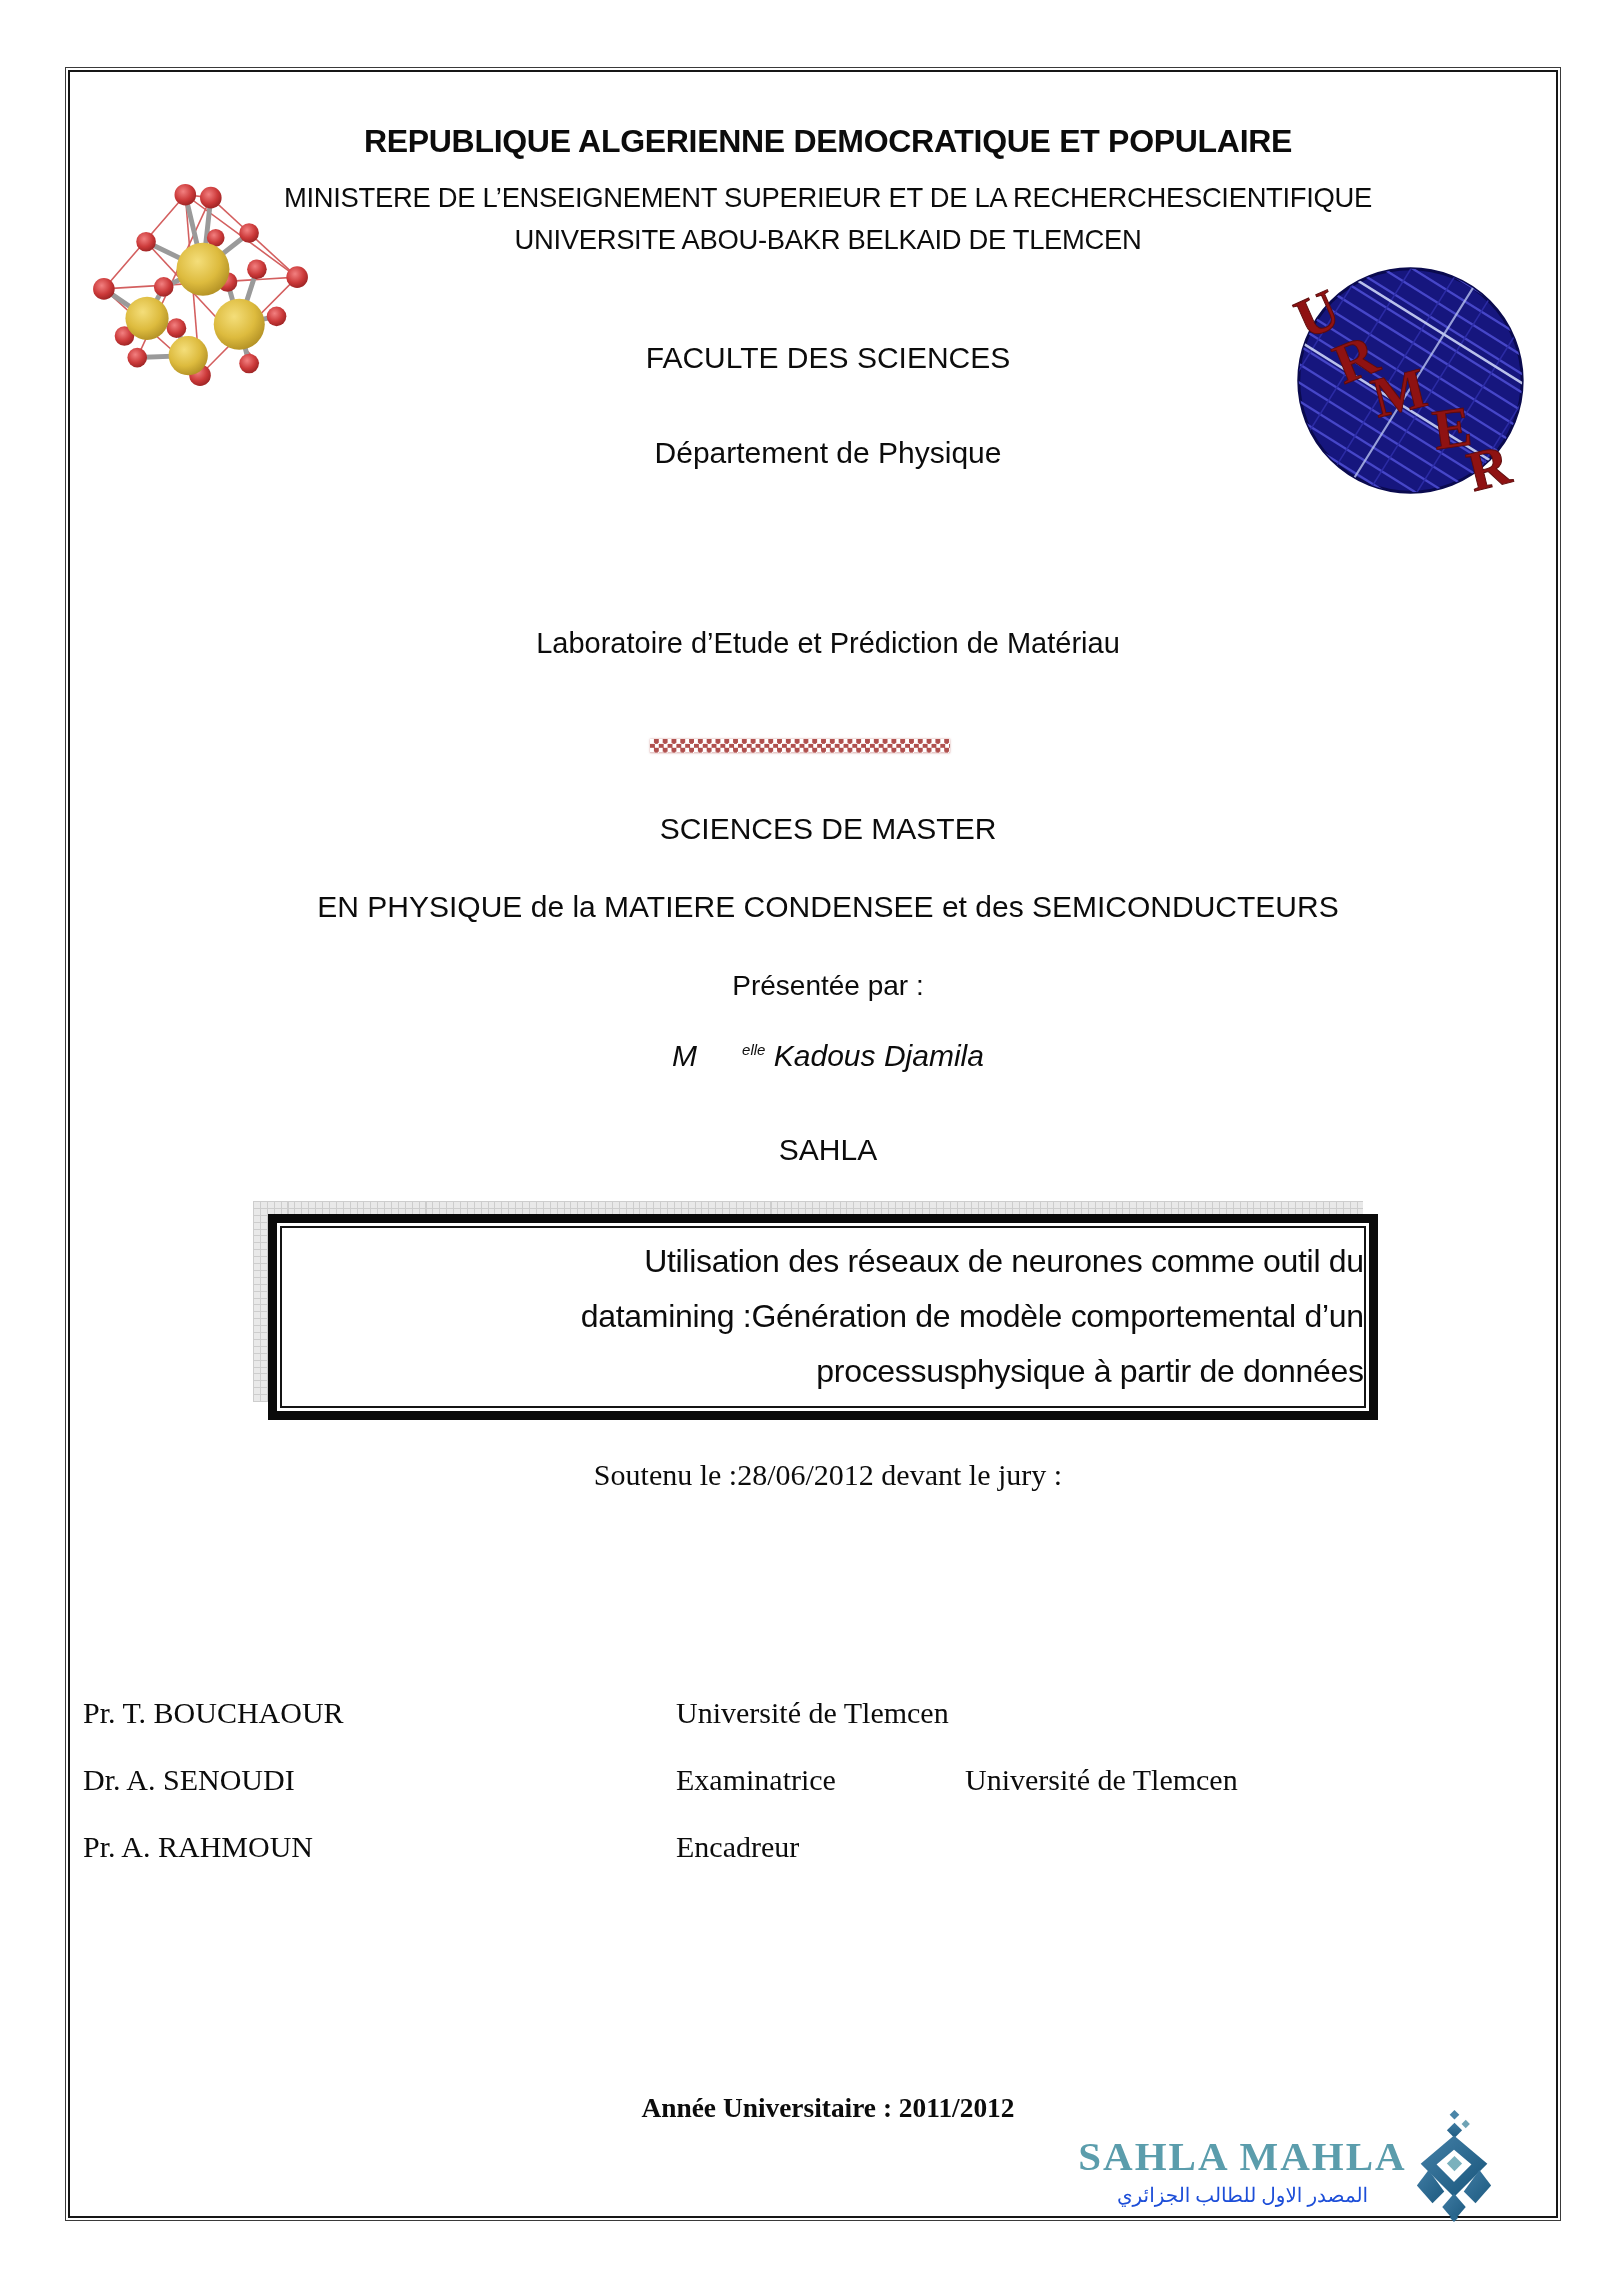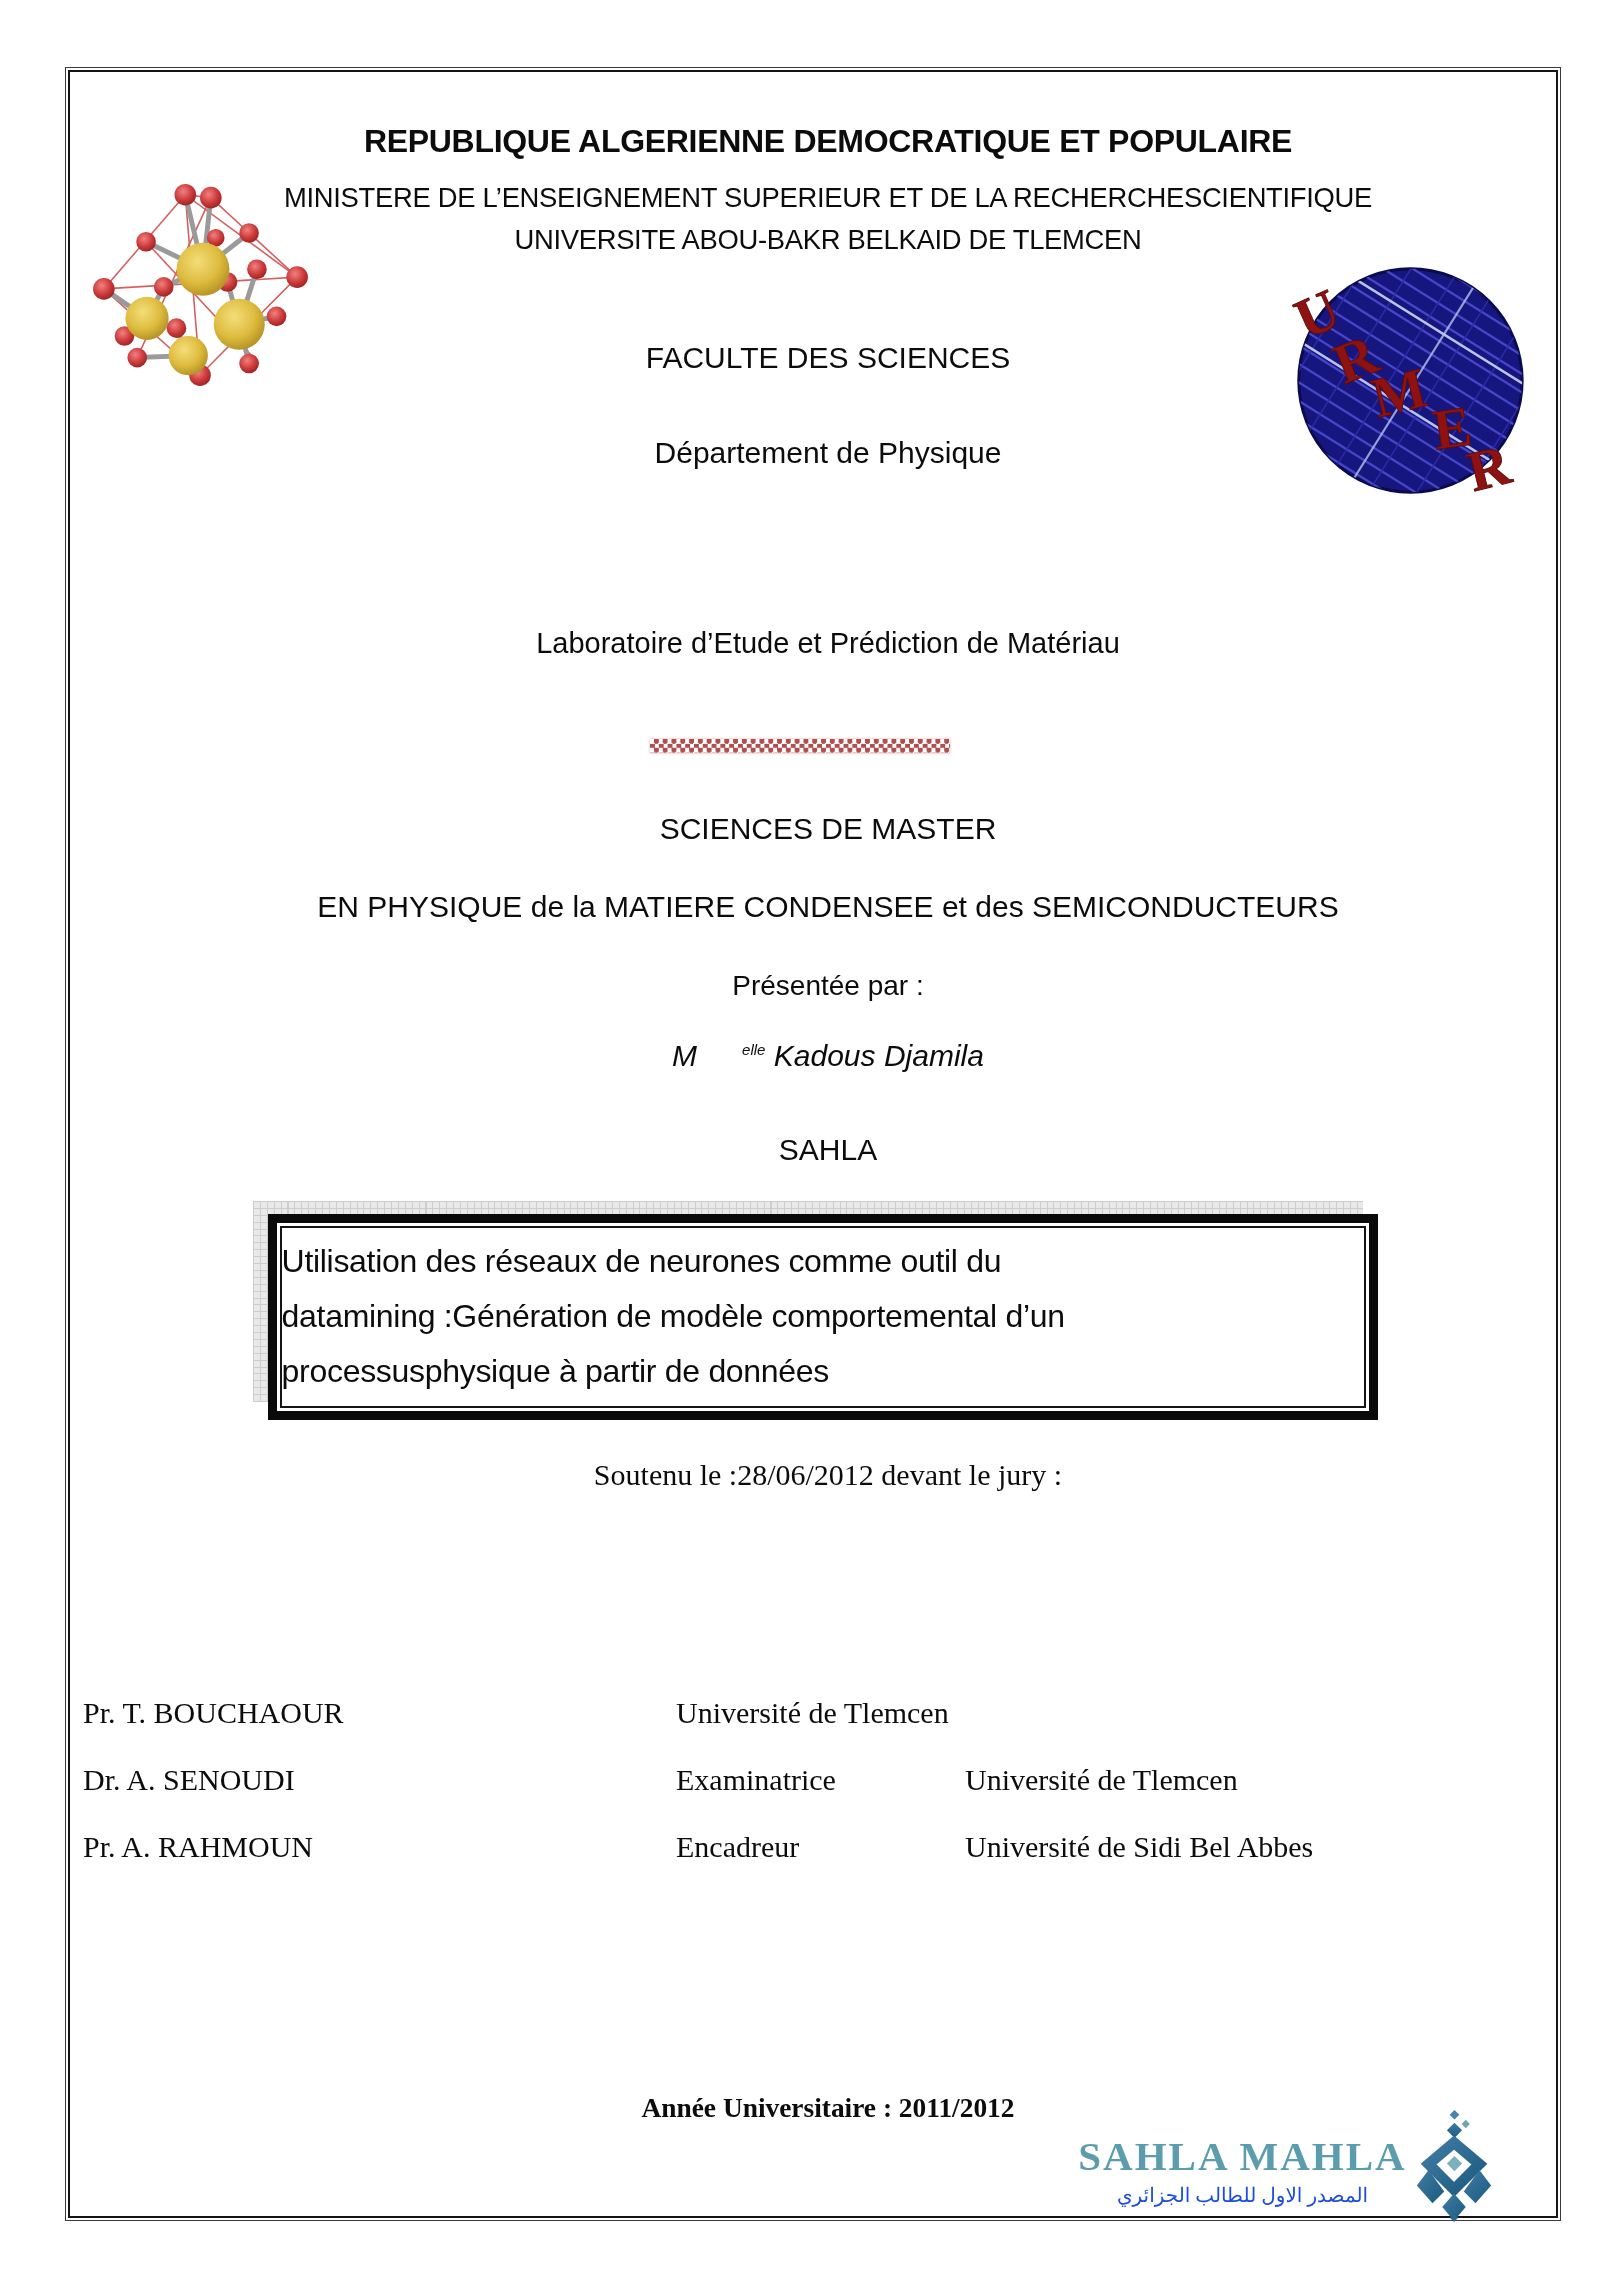--- a/index.html
+++ b/index.html
@@ -38,21 +38,21 @@
 
   
   .theme-wrap{left:253px;top:1201px;width:1129px;height:225px;}
   .theme-shadow{position:absolute;left:0;top:0;width:1110px;height:201px;
     background-color:#e9e9e9;
     background-image:repeating-linear-gradient(0deg,#cdcdcd 0 1px,transparent 1px 6.9px),
                      repeating-linear-gradient(90deg,#cdcdcd 0 1px,transparent 1px 6.9px);}
   .theme-box{position:absolute;left:14.7px;top:12.7px;width:1110px;height:206px;background:#ffffff;
     border:9.8px solid #0a0a0a;box-sizing:border-box;}
   .theme-box-inner{position:absolute;inset:2.9px;border:2px solid #141414;
-    display:flex;flex-direction:column;justify-content:center;text-align:left;
+    display:flex;flex-direction:column;justify-content:center;text-align:right;
     font-size:32px;line-height:55px;letter-spacing:-0.3px;}
 
   .soutenu{top:1458px;font-family:"Liberation Serif","DejaVu Serif",serif;font-size:30px;}
 
   
   .jury{left:83px;top:1679px;width:1402px;font-family:"Liberation Serif","DejaVu Serif",serif;font-size:30px;}
   .jury-row{display:grid;grid-template-columns:593px 289px auto;height:67px;line-height:67px;}
 
   .annee{top:2093px;font-family:"Liberation Serif","DejaVu Serif",serif;font-size:27.4px;font-weight:700;}
 
@@ -234,21 +234,20 @@
     <span>Université de Tlemcen</span>
   </div>
   <div class="jury-row">
     <span>Dr. A. SENOUDI</span>
     <span>Examinatrice</span>
     <span>Université de Tlemcen</span>
   </div>
   <div class="jury-row">
     <span>Pr.  A. RAHMOUN</span>
     <span>Encadreur</span>
-    <span>Université de Sidi Bel Abbes</span>
   </div>
 </div>
 
 <div class="abs centered annee">Année Universitaire : 2011/2012</div>
 
 <div class="abs sahla">
   <div class="sahla-text">
     <div class="sahla-title">SAHLA MAHLA</div>
     <div class="sahla-arabic">المصدر الاول للطالب الجزائري</div>
   </div>

